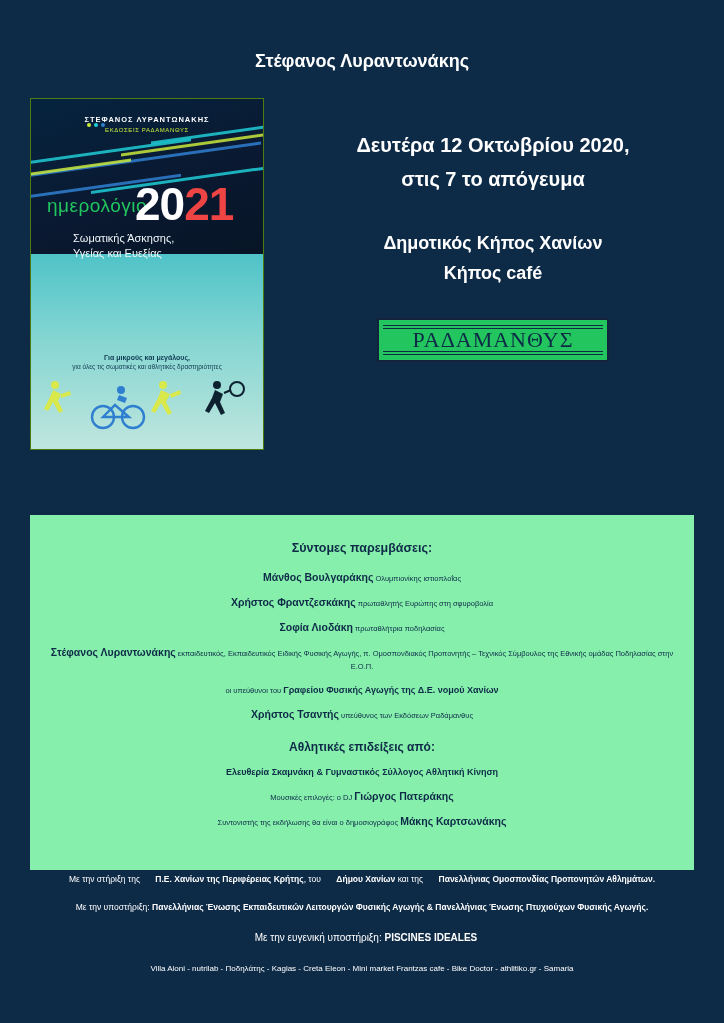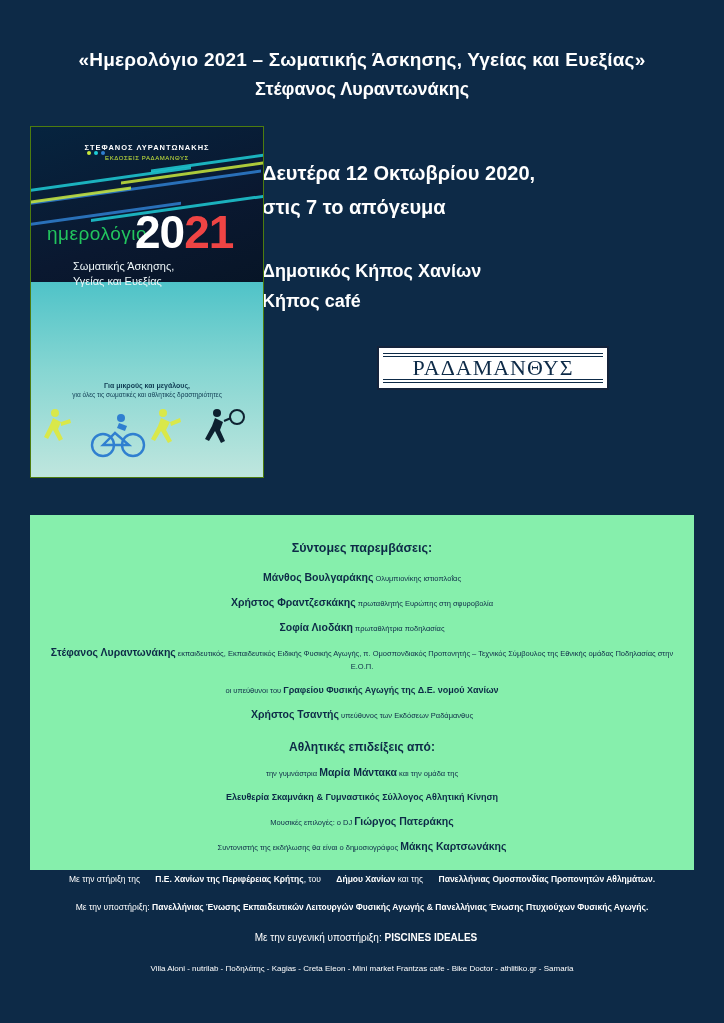--- a/index.html
+++ b/index.html
@@ -160,20 +160,21 @@
     left: 10px;
     right: 10px;
     height: 58px;
     z-index: 6;
   }
   .figures svg { display: block; }
 
   
   .details {
     flex: 1;
+    text-align: center;
     padding-top: 30px;
   }
   .details .date {
     font-size: 20px;
     font-weight: bold;
     line-height: 34px;
   }
   .details .time {
     font-size: 20px;
     font-weight: bold;
@@ -188,21 +189,21 @@
   .details .venue2 {
     font-size: 18px;
     font-weight: bold;
     line-height: 30px;
   }
 
   .logo-box {
     margin: 30px auto 0 auto;
     width: 228px;
     height: 40px;
-    background: #ffffff;
+    background: #22c55e;
     border: 2px solid #14233b;
     color: #0d2a47;
     display: flex;
     align-items: center;
     justify-content: center;
     font-family: "Liberation Serif", serif;
     font-size: 22px;
     letter-spacing: 1px;
     position: relative;
     overflow: hidden;
@@ -286,21 +287,20 @@
   .footer .f3 b { font-weight: bold; }
   .footer .sponsors {
     font-size: 8px;
     line-height: 14px;
   }
 </style>
 </head>
 <body>
 
 <div class="header">
-  <div class="title-line1">«Ημερολόγιο 2021 – Σωματικής Άσκησης, Υγείας και Ευεξίας»</div>
   <div class="title-line2">Στέφανος Λυραντωνάκης</div>
 </div>
 
 <div class="upper">
 
   <div class="cover-wrap">
     <div class="cover">
       <div class="cover-top">
         <div class="cover-stripe" style="left:-20px; top:52px;  width:180px;"></div>
         <div class="cover-stripe b" style="left:-20px; top:60px;  width:250px;"></div>
@@ -406,25 +406,20 @@
     <span class="mid">Γραφείου Φυσικής Αγωγής της Δ.Ε. νομού Χανίων</span>
   </div>
   <div class="row">
     <b>Χρήστος Τσαντής</b>
     <span>υπεύθυνος των Εκδόσεων Ραδάμανθυς</span>
   </div>
 
   <div class="head2">Αθλητικές επιδείξεις από:</div>
 
   <div class="row">
-    <span>την γυμνάστρια</span>
-    <b>Μαρία Μάντακα</b>
-    <span>και την ομάδα της</span>
-  </div>
-  <div class="row">
     <span class="mid">Ελευθερία Σκαμνάκη</span><span class="mid"> &amp; </span><span class="mid">Γυμναστικός Σύλλογος Αθλητική Κίνηση</span>
   </div>
 
   <div class="row" style="margin-top:4px;">
     <span>Μουσικές επιλογές: ο DJ</span>
     <b>Γιώργος Πατεράκης</b>
   </div>
   <div class="row">
     <span>Συντονιστής της εκδήλωσης θα είναι ο δημοσιογράφος</span>
     <b>Μάκης Καρτσωνάκης</b>

